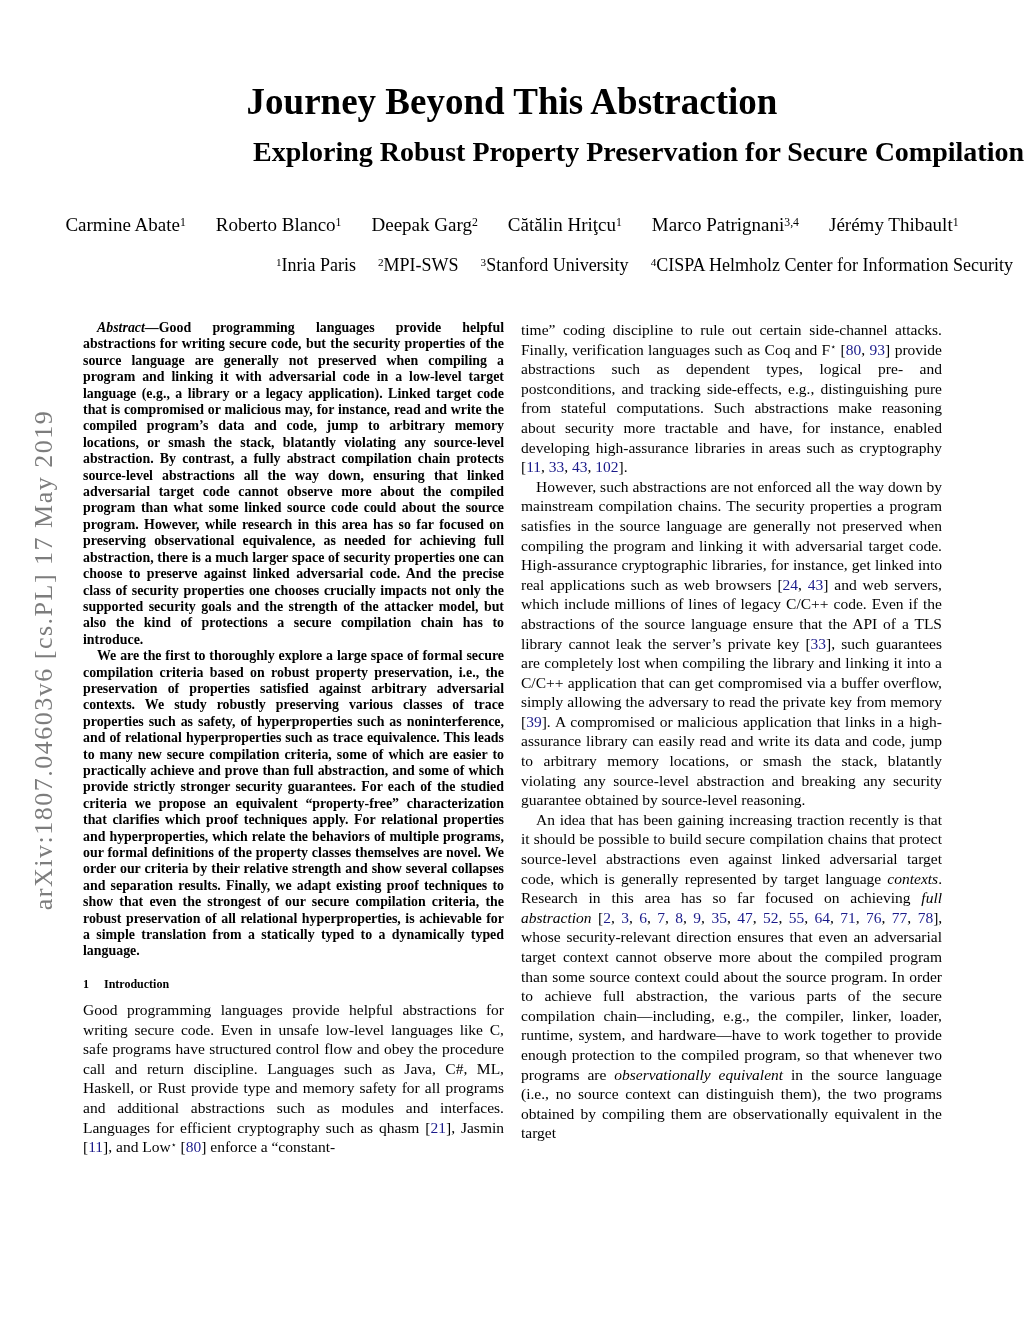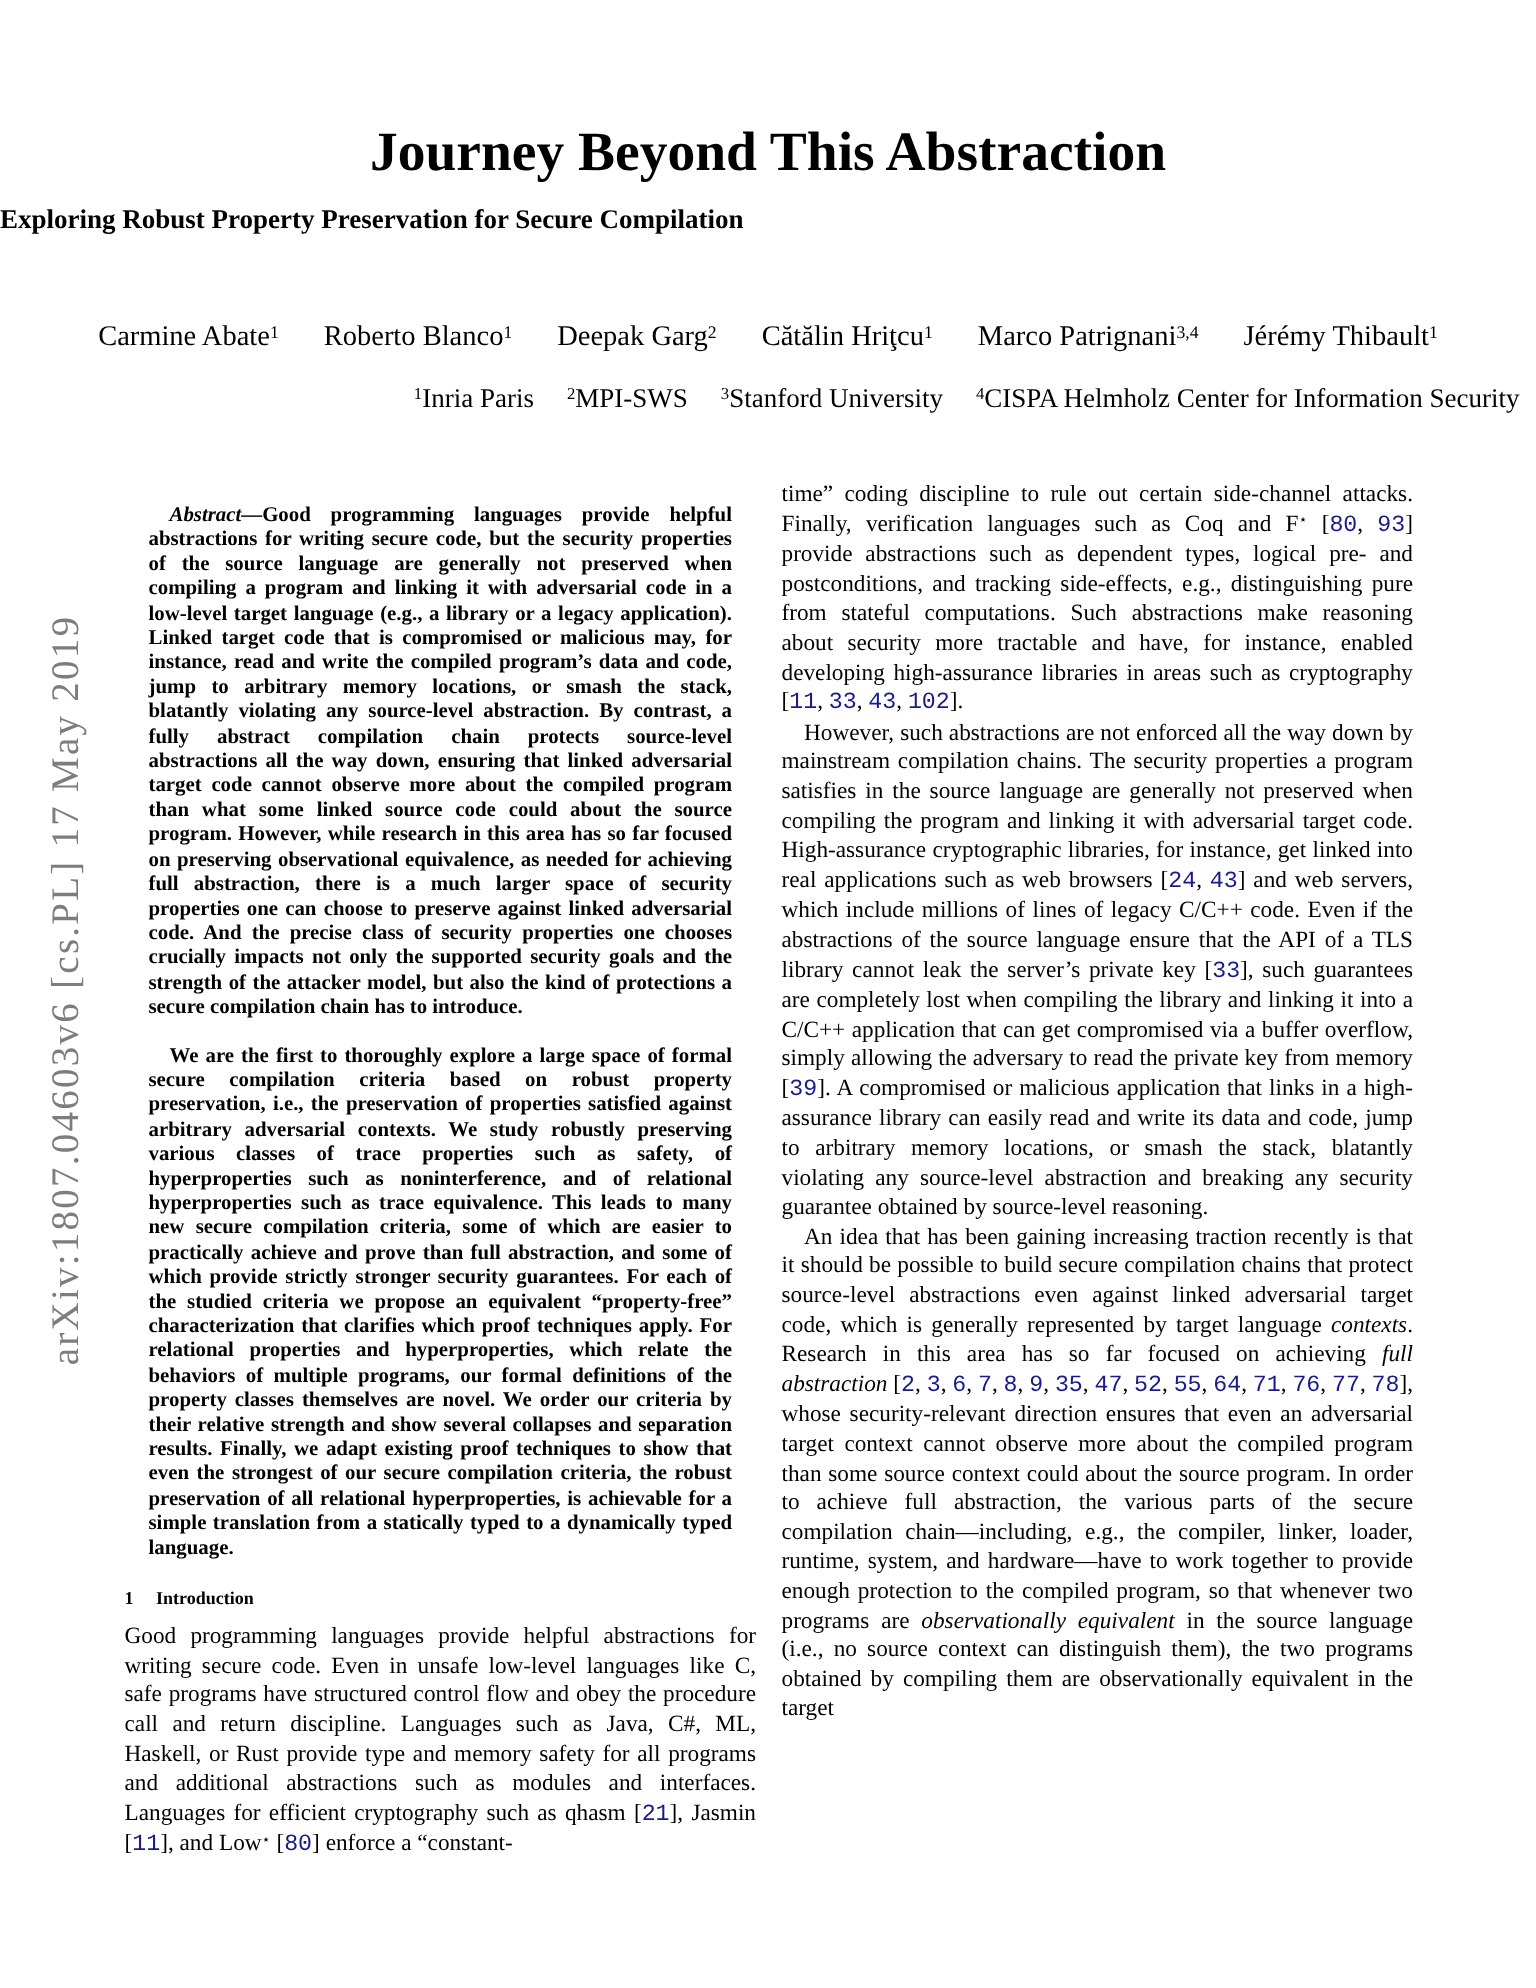--- a/index.html
+++ b/index.html
@@ -25,22 +25,22 @@
     font-size:26px;letter-spacing:1.5px;
     color:var(--arxiv);
   }
   .paper-title{
     position:absolute;top:82px;left:0;width:100%;
     margin:0;text-align:center;
     font-size:37px;font-weight:bold;line-height:1.1;
   }
   .paper-subtitle{
     position:absolute;top:137px;left:0;width:100%;
-    margin:0;text-align:left;
-    font-size:18px;font-weight:bold;line-height:1.1;
+    margin:0;text-align:right;
+    font-size:28px;font-weight:bold;line-height:1.1;
   }
   .authors{
     position:absolute;top:214px;left:0;width:100%;
     text-align:center;font-size:19px;
   }
   .affils{
     position:absolute;top:255px;left:0;width:100%;
     text-align:right;font-size:18px;
   }
   .person{margin:0 15px;white-space:nowrap;}
@@ -49,37 +49,37 @@
   .s-b{font-weight:bold;}
   .s-i{font-style:italic;}
   .s-bi{font-weight:bold;font-style:italic;}
   .col{
     position:absolute;top:320px;width:421px;
     text-align:justify;
   }
   .col-left{left:83px;}
   .col-right{left:521px;}
   .abstract-p{
-    margin:16px;font-weight:bold;
+    margin:0;font-weight:bold;
     font-size:13.9px;line-height:16.4px;
     text-indent:14px;
   }
   .body-p{
     margin:0;
     font-size:15.5px;line-height:19.6px;
     text-indent:15px;
   }
   .noindent{text-indent:0;}
   .sec-heading{
     margin:18px 0 9px 0;
     font-size:12px;font-weight:bold;
     text-align:left;line-height:1.1;
   }
   .sec-num{margin-right:15px;}
-  .cite{color:var(--cite);cursor:pointer;font-family:Liberation Mono, monospace;}
+  .cite{color:var(--cite);cursor:pointer;}
   p{hyphens:auto;-webkit-hyphens:auto;}
 </style>
 </head>
 <body>
 
 <div class="page">
 
   <div class="arxiv-strip">arXiv:1807.04603v6 [cs.PL] 17 May 2019</div>
 
   <h1 class="paper-title">Journey Beyond This Abstraction</h1>

